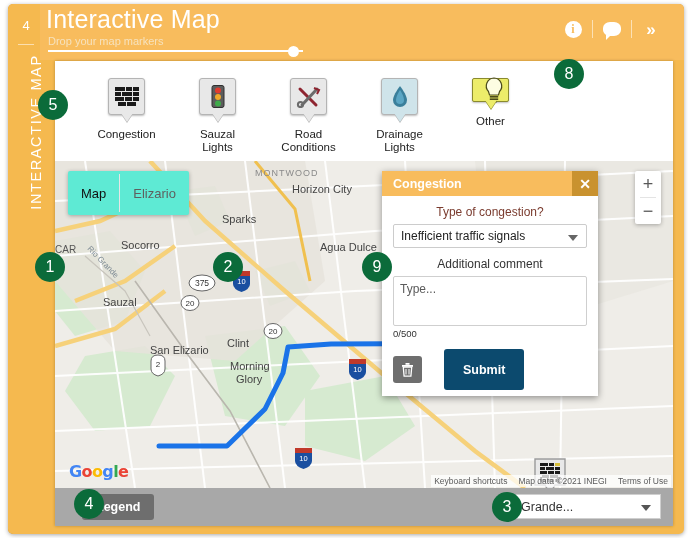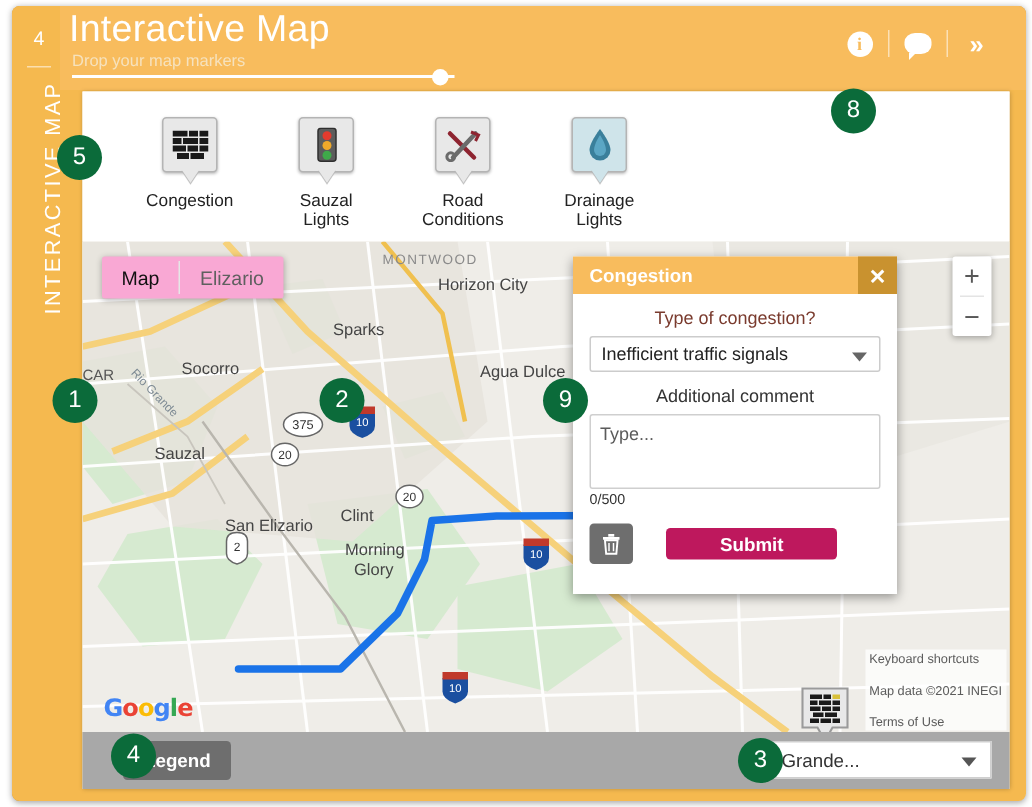--- a/index.html
+++ b/index.html
@@ -207,23 +207,23 @@
     position: absolute;
     left: 0; top: 100px;
     width: 618px; height: 327px;
     background: #efede8;
     overflow: hidden;
   }
   .map svg { position: absolute; left: 0; top: 0; }
   .maptypes {
     position: absolute;
     left: 13px; top: 10px;
-    height: 28px;
+    height: 44px;
     display: flex;
-    background: #f9a8d4;
+    background: #5eead4;
     box-shadow: 0 1px 4px rgba(0,0,0,.3);
     border-radius: 2px;
     z-index: 6;
   }
   .mt {
     display: flex; align-items: center; justify-content: center;
     font-size: 13px;
     padding: 0 13px;
     color: #5f5f5f;
   }
@@ -267,21 +267,20 @@
   .attrib {
     position: absolute;
     right: 2px; bottom: 1px;
     display: flex;
     gap: 11px;
     font-size: 8.5px;
     color: #5b5b5b;
     background: rgba(255,255,255,.75);
     padding: 1px 3px;
     z-index: 5;
-    flex-direction: column;
   }
 
   
   .placed {
     position: absolute;
     left: 477px; top: 296px;
     z-index: 4;
   }
 
   
@@ -362,23 +361,23 @@
     gap: 22px;
     margin-top: 10px;
   }
   .trash-btn {
     width: 29px; height: 27px;
     background: #6e6e6e;
     border-radius: 3px;
     display: flex; align-items: center; justify-content: center;
   }
   .submit-btn {
-    height: 21px;
-    padding: 0 36px;
-    background: #be185d;
+    height: 41px;
+    padding: 0 19px;
+    background: #0c4a6e;
     border-radius: 3px;
     color: #ffffff;
     font-size: 12.5px;
     font-weight: bold;
     display: flex; align-items: center; justify-content: center;
   }
 
   
   .bottombar {
     position: absolute;
@@ -536,20 +535,31 @@
             <path d="M9 1 C9 1 2 10 2 15 A7 7 0 0 0 16 15 C16 10 9 1 9 1 Z" fill="#3a7f9b"></path>
             <path d="M9 5 C9 5 5 11 5 15 A4 4 0 0 0 13 15 C13 11 9 5 9 5 Z" fill="#5ba6c4"></path>
           </svg>
         </div>
         <div class="cat-label">
           <span>Drainage</span><br>
           <span>Lights</span>
         </div>
       </div>
 
+      <div class="cat">
+        <div class="pin sel">
+          <svg class="bulb" viewBox="0 0 20 26">
+            <path d="M10 1 A8 8 0 0 0 4.5 14.5 L5.5 18 L14.5 18 L15.5 14.5 A8 8 0 0 0 10 1 Z" fill="#fdfde2" stroke="#4a4a1a" stroke-width="1.2"></path>
+            <rect x="5.8" y="19" width="8.4" height="1.6" fill="#4a4a1a"></rect>
+            <rect x="5.8" y="21.4" width="8.4" height="1.6" fill="#4a4a1a"></rect>
+            <rect x="7" y="23.8" width="6" height="1.6" fill="#4a4a1a"></rect>
+          </svg>
+        </div>
+        <div class="cat-label">Other</div>
+      </div>
     </div>
 
     <div class="map">
       <svg width="618" height="327" viewBox="0 0 618 327">
         <rect x="0" y="0" width="618" height="327" fill="#efedE8"></rect>
 
         <g fill="#d6ead0">
           <path d="M0 80 L55 70 L90 110 L70 160 L20 175 L0 150 Z"></path>
           <path d="M120 30 L160 25 L175 60 L140 75 Z"></path>
           <path d="M30 195 L90 185 L120 215 L95 265 L40 270 L10 230 Z"></path>

